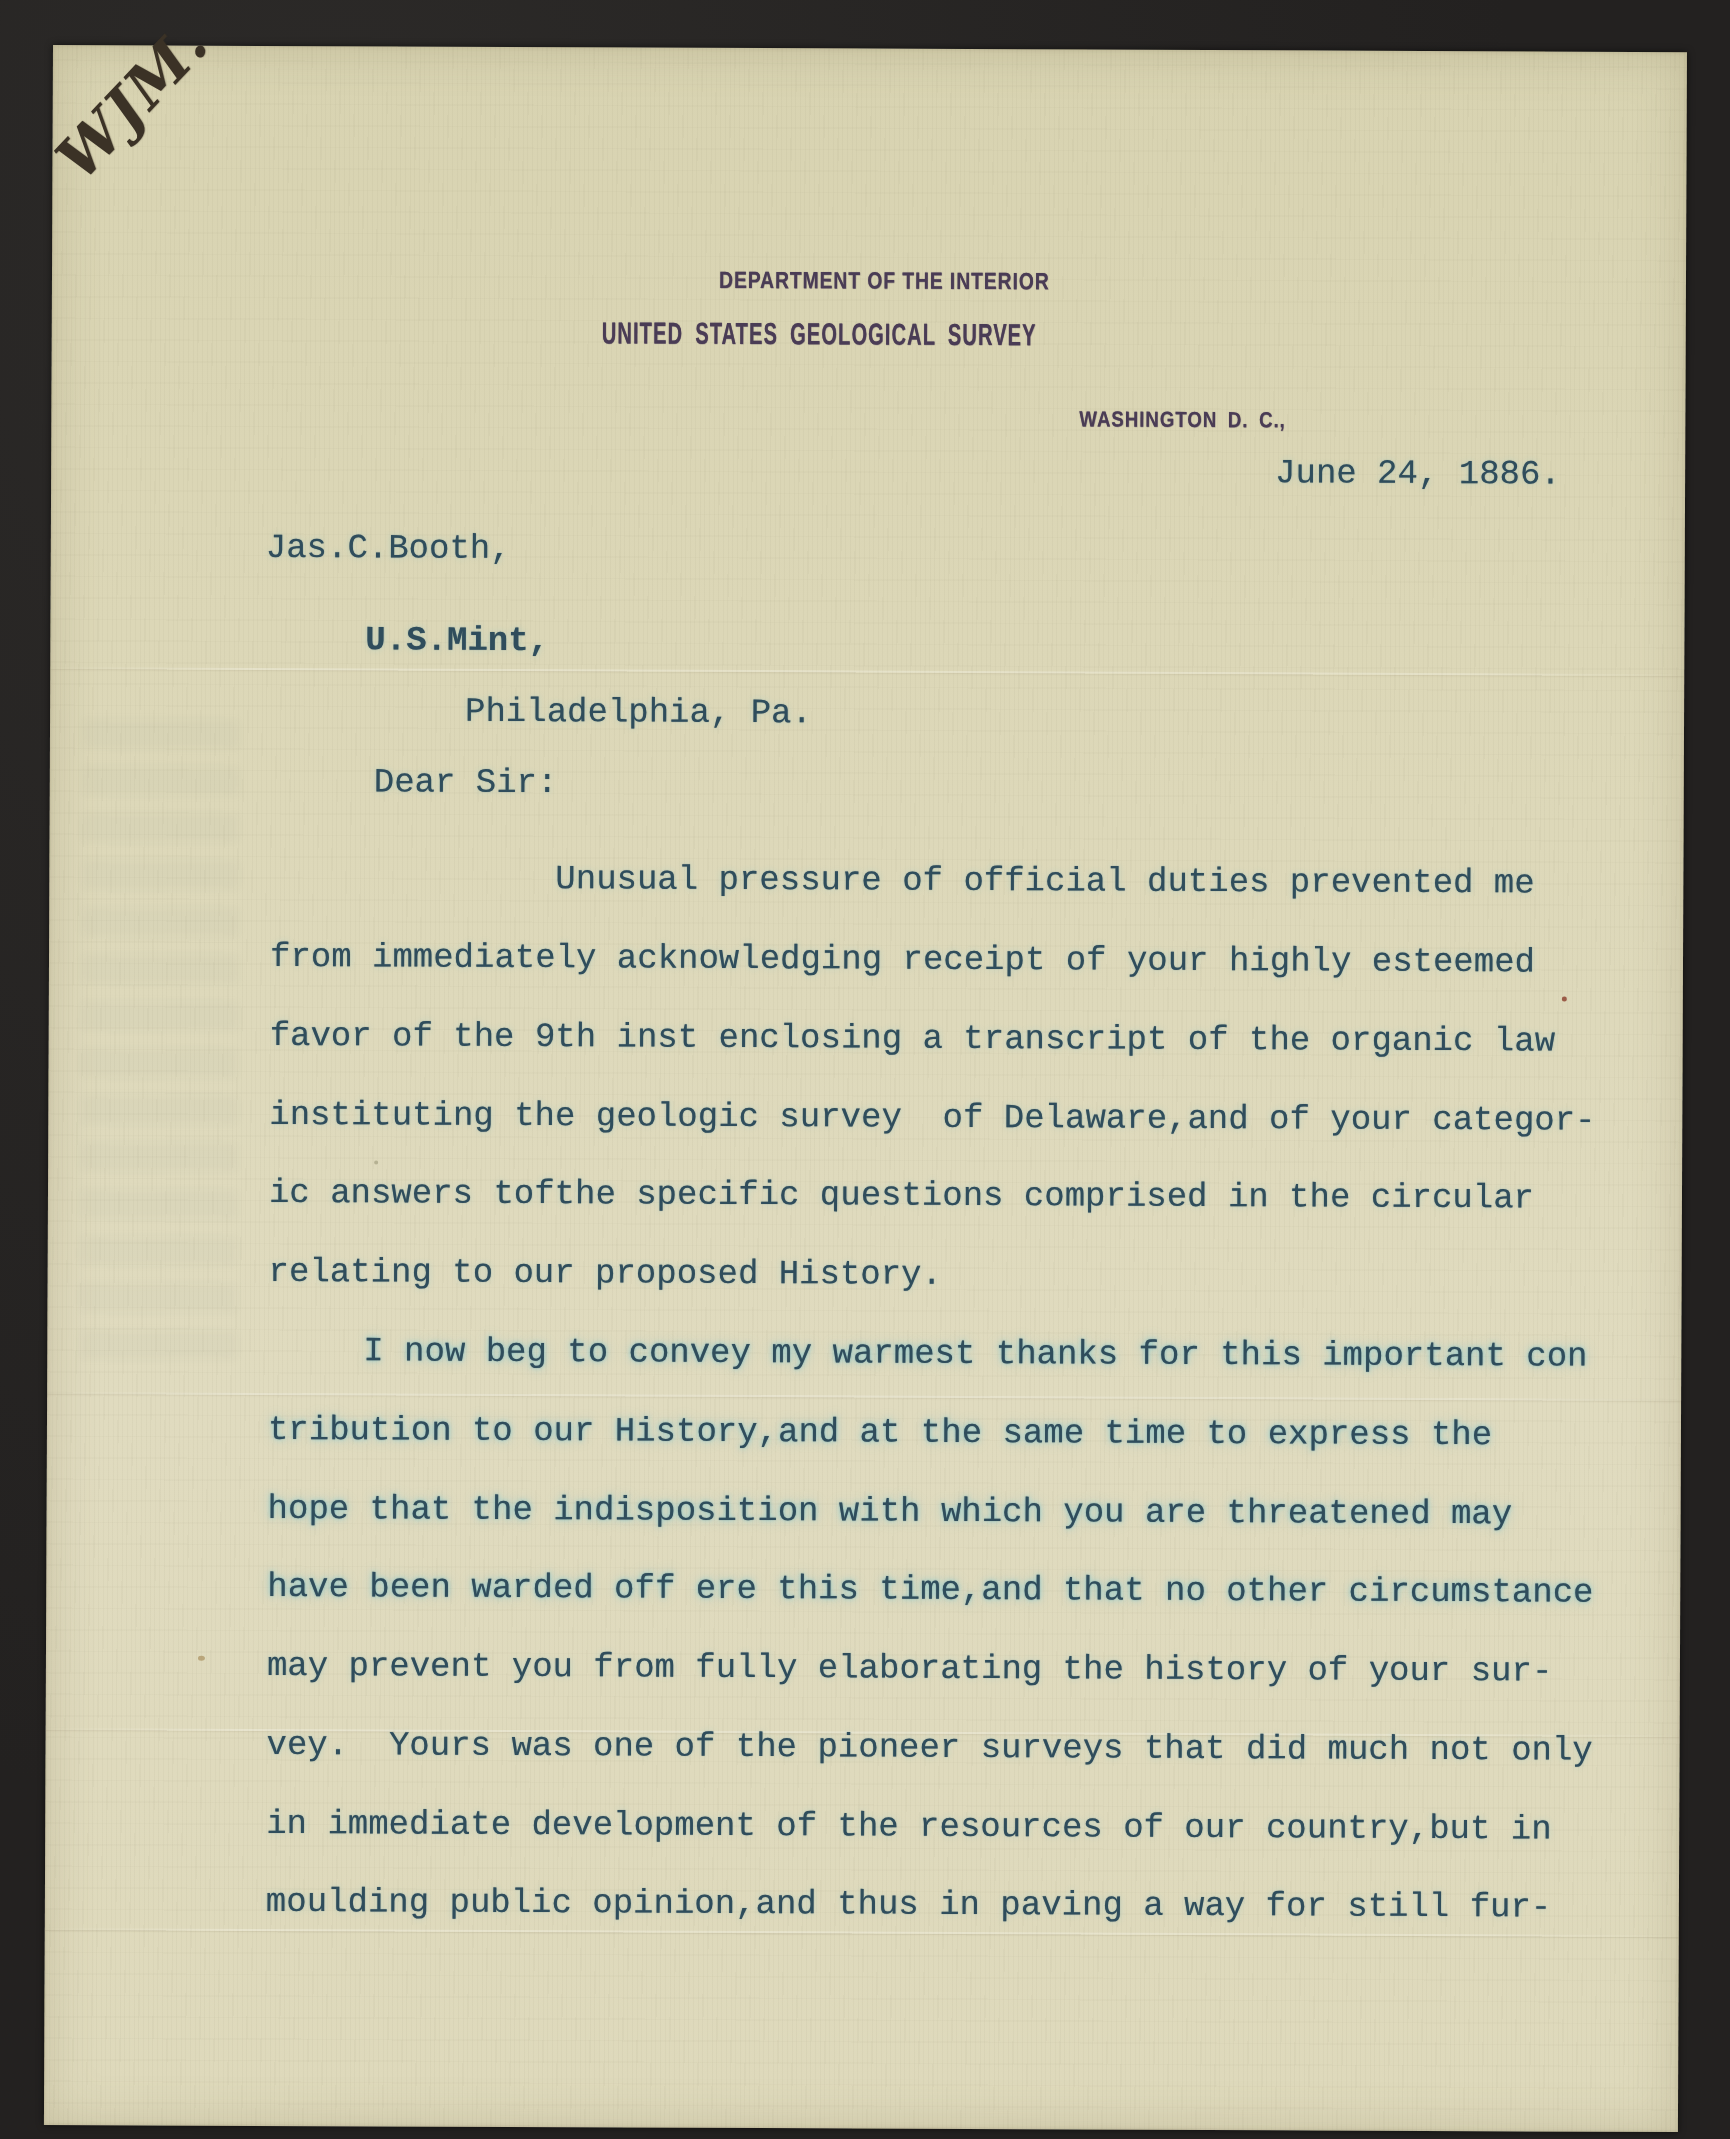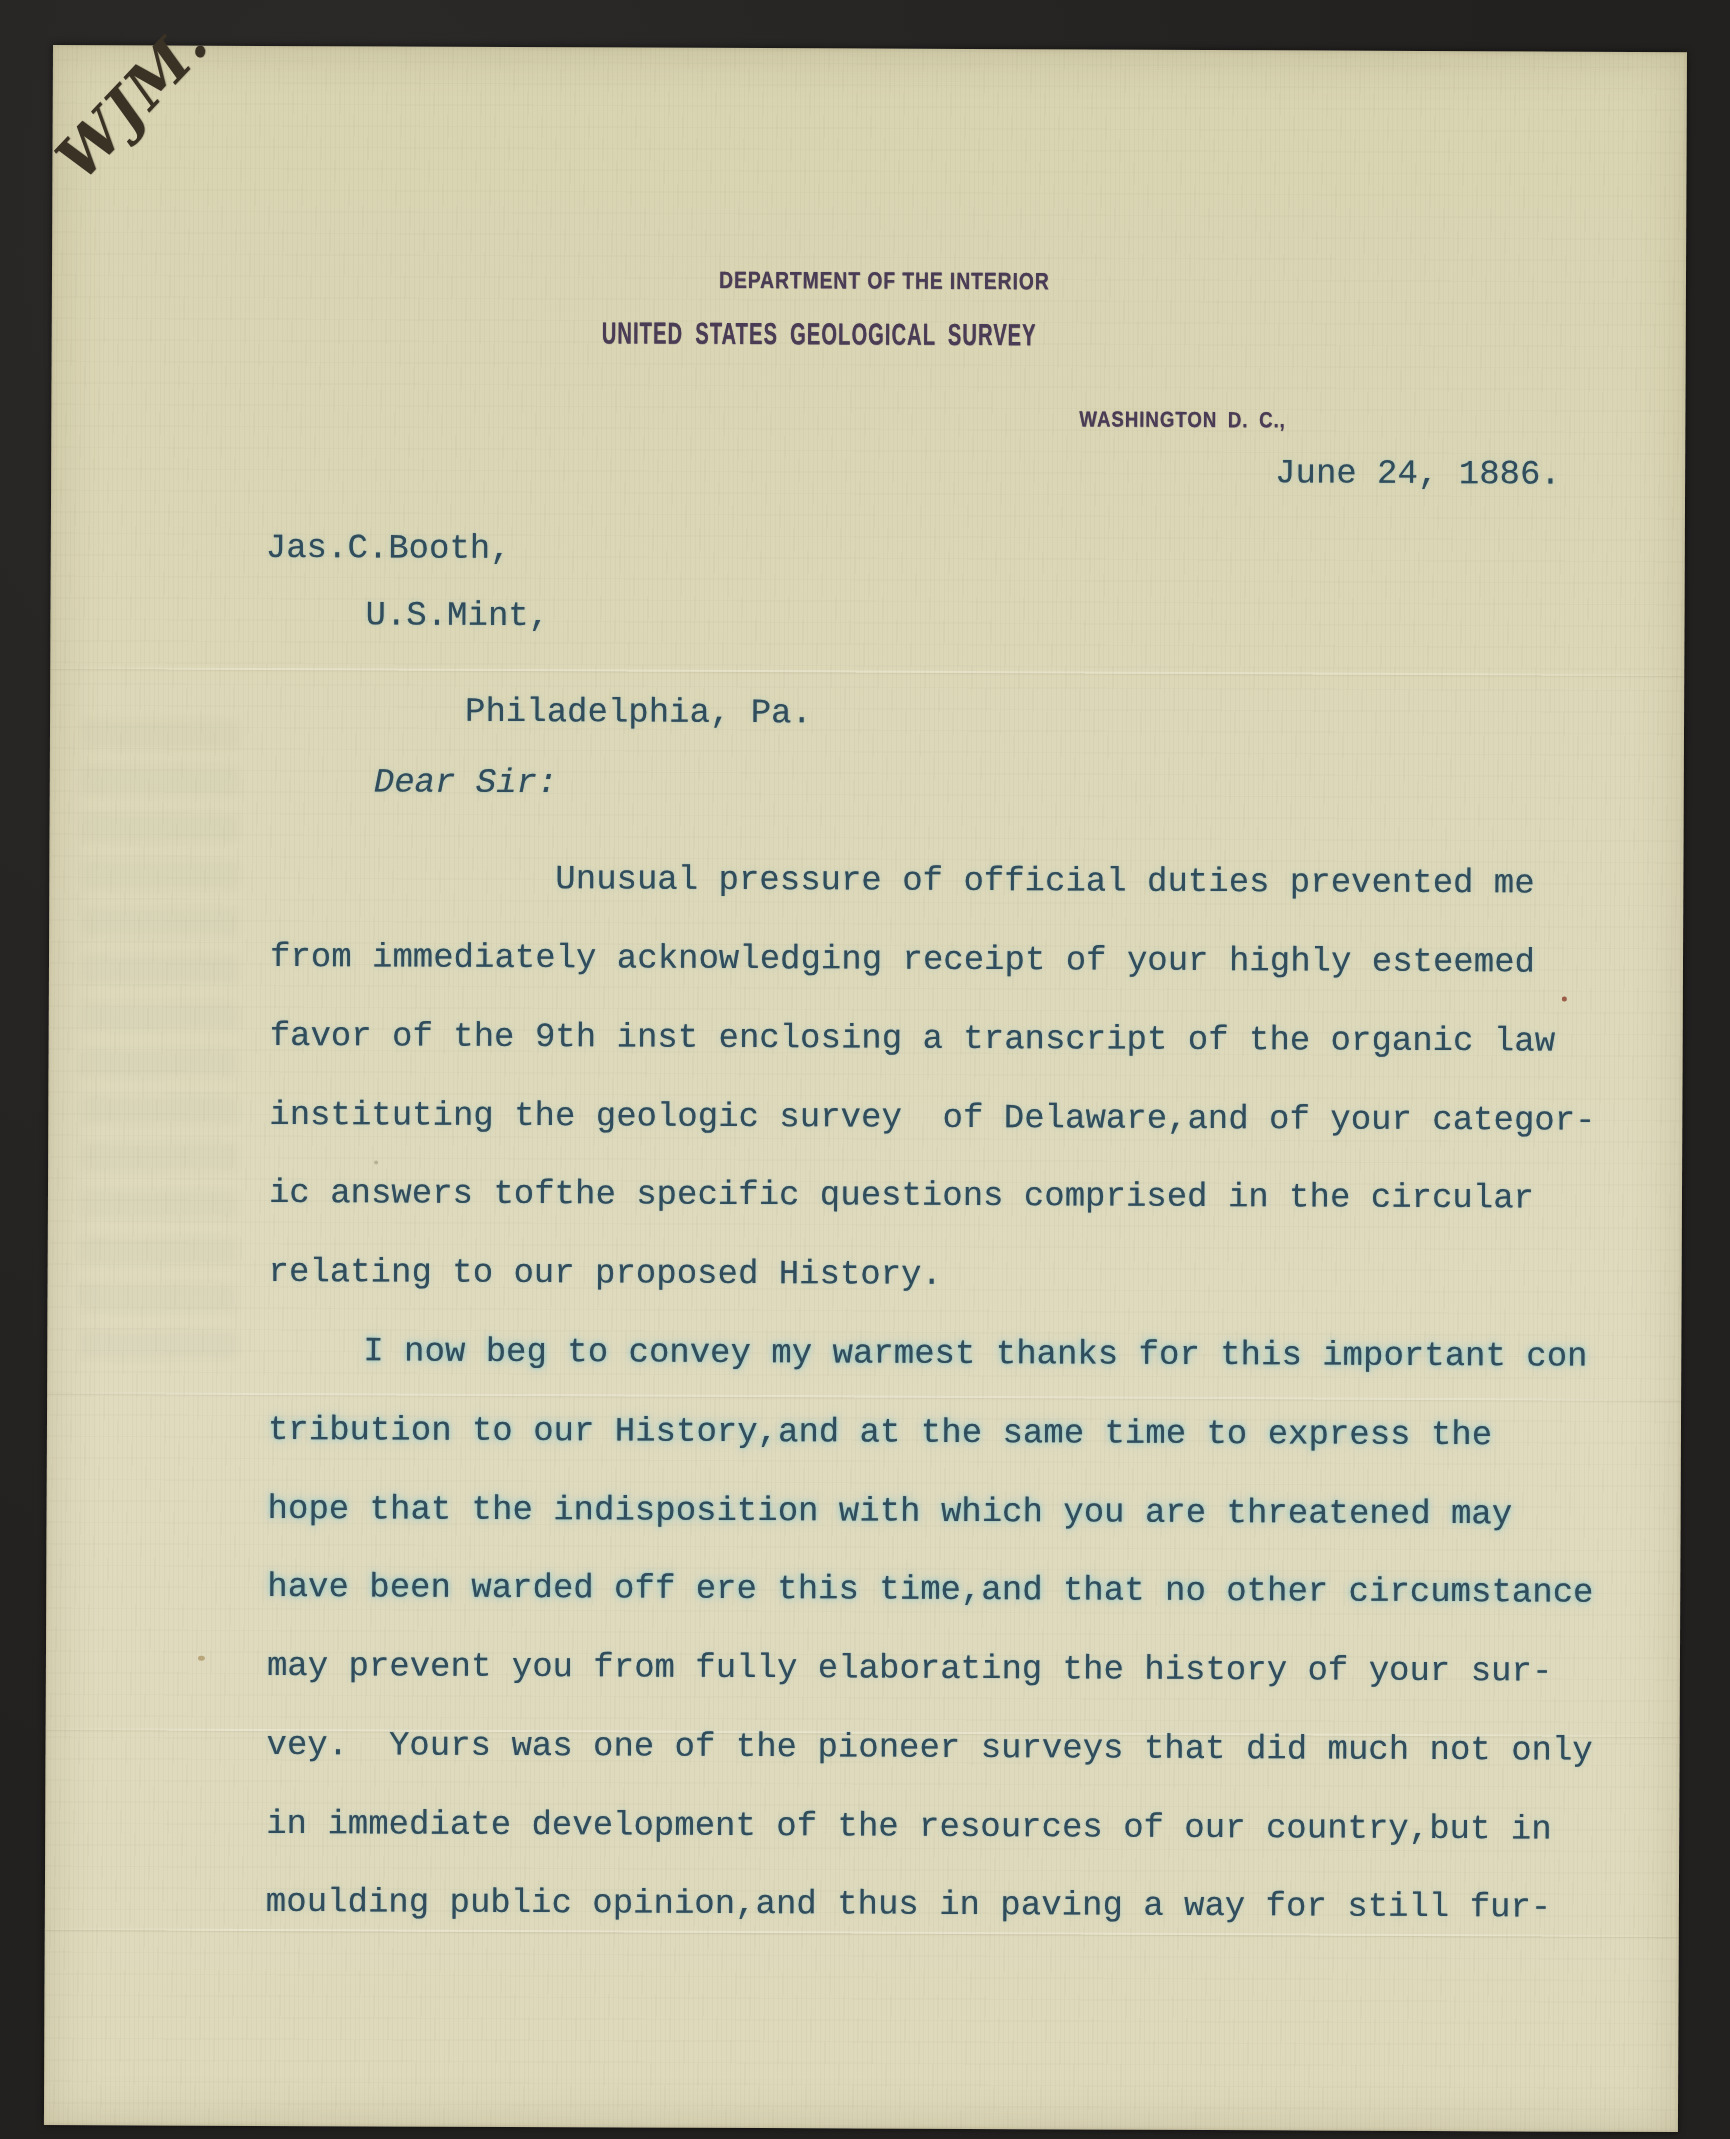--- a/index.html
+++ b/index.html
@@ -108,23 +108,23 @@
     white-space:pre;
     text-shadow:0 0 1.1px rgba(47,77,92,.55), 0 0 6.3px rgba(110,200,220,.28);
   }
   .halo-strong{
     text-shadow:0 0 1.1px rgba(47,77,92,.6),
                 0 0 5.3px rgba(94,195,221,.6),
                 0 0 12.6px rgba(94,195,221,.35);
   }
   #date-line{left:1224px;top:406px;}
   #recipient-name-line{left:215px;top:485px;}
-  #recipient-org-line{left:315px;top:552px;}
+  #recipient-org-line{left:315px;top:577px;font-weight:bold;}
   #recipient-city-line{left:415px;top:648px;}
-  #salutation-line{left:324px;top:719px;font-style:italic;}
+  #salutation-line{left:324px;top:719px;}
 
   .body-line{left:221px;}
   .indent-first{left:506px;}
   .indent-second{left:316px;}
   .bl-0{top:815px;} .bl-1{top:894px;} .bl-2{top:973px;} .bl-3{top:1052px;}
   .bl-4{top:1130px;} .bl-5{top:1209px;} .bl-6{top:1288px;} .bl-7{top:1367px;}
   .bl-8{top:1446px;} .bl-9{top:1524px;} .bl-10{top:1603px;} .bl-11{top:1682px;}
   .bl-12{top:1761px;} .bl-13{top:1839px;}
 </style>
 </head>

